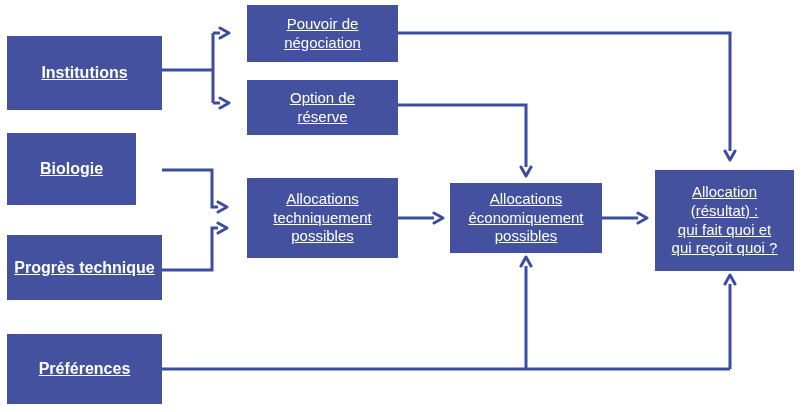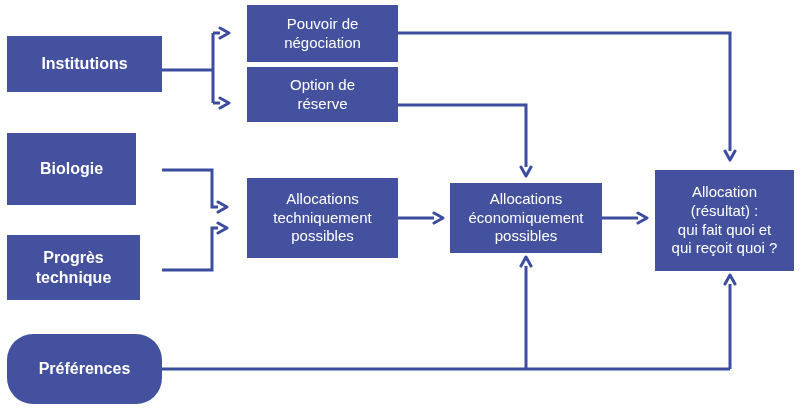--- a/index.html
+++ b/index.html
@@ -38,36 +38,37 @@
     background: var(--box, #44519e);
     color: var(--text, #ffffff);
     display: flex;
     align-items: center;
     justify-content: center;
     text-align: center;
     white-space: pre-line;
     box-sizing: border-box;
     padding: 2px 4px;
     line-height: 1.25;
+    text-decoration: underline;
   }
   .node.source {
     font-weight: 700;
     font-size: 16px;
   }
   .node.step {
     font-weight: 400;
     font-size: 15px;
   }
   
-  #node-institutions            { left: 7px;   top: 36px;  width: 155px; height: 56px; }
+  #node-institutions            { left: 7px;   top: 36px;  width: 155px; height: 74px; }
   #node-biologie                { left: 7px;   top: 133px; width: 129px; height: 72px; }
-  #node-progres-technique       { left: 7px;   top: 235px; width: 133px; height: 65px; }
-  #node-preferences             { left: 7px;   top: 334px; width: 155px; height: 70px; border-radius: 26px; }
+  #node-progres-technique       { left: 7px;   top: 235px; width: 155px; height: 65px; }
+  #node-preferences             { left: 7px;   top: 334px; width: 155px; height: 70px; }
   #node-pouvoir-negociation     { left: 247px; top: 5px;   width: 151px; height: 57px; }
-  #node-option-reserve          { left: 247px; top: 67px;  width: 151px; height: 55px; }
+  #node-option-reserve          { left: 247px; top: 80px;  width: 151px; height: 55px; }
   #node-alloc-techniquement     { left: 247px; top: 178px; width: 151px; height: 80px; }
   #node-alloc-economiquement    { left: 450px; top: 183px; width: 152px; height: 70px; }
   #node-alloc-resultat          { left: 655px; top: 170px; width: 139px; height: 101px; }
 </style>
 </head>
 <body>
 
 <div id="stage">
 
   <svg id="arrow-layer" viewBox="0 0 809 412" xmlns="http://www.w3.org/2000/svg" aria-hidden="true">

